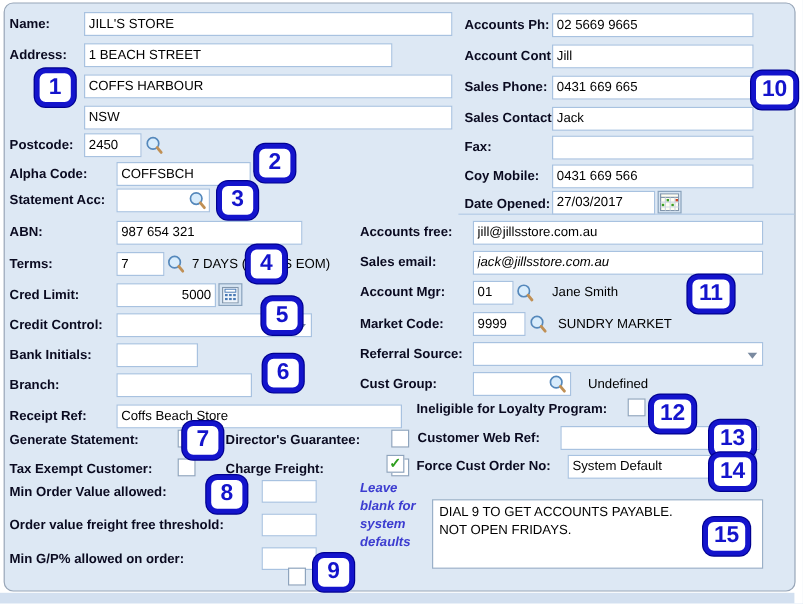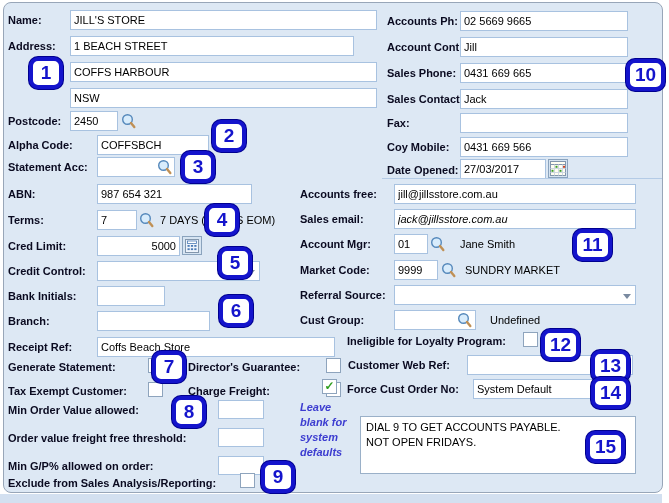--- a/index.html
+++ b/index.html
@@ -36,21 +36,21 @@
 <body>
 
 <div class="page">
   <div class="panel"></div>
   <div class="bottom-strip"></div>
 
   <div class="lbl" style="left:8px;top:14px;">Name:</div>
   <input class="fld" style="left: 70px; top: 10px; width: 307px;" value="JILL'S STORE">
 
   <div class="lbl" style="left:8px;top:40px;">Address:</div>
-  <input class="fld" style="left: 70px; top: 36px; width: 284px;" value="1 BEACH STREET">
+  <input class="fld" style="left: 70px; top: 36px; width: 257px;" value="1 BEACH STREET">
   <input class="fld" style="left: 70px; top: 62px; width: 307px;" value="COFFS HARBOUR">
   <input class="fld" style="left: 70px; top: 88px; width: 307px;" value="NSW">
 
   <div class="lbl" style="left:8px;top:115px;">Postcode:</div>
   <input class="fld" style="left: 70px; top: 111px; width: 48px;" value="2450">
   <span class="mag" style="left:120px;top:112px;">
     <svg width="15" height="16" viewBox="0 0 15 16">
         <circle cx="6.5" cy="6.5" r="4.8" fill="#d8ecfc" stroke="#5588bb" stroke-width="1.4"></circle>
         <line x1="10" y1="10" x2="13.3" y2="14" stroke="#c09055" stroke-width="2.4" stroke-linecap="round"></line>
       </svg>
@@ -135,21 +135,20 @@
   <input class="fld" style="left: 218px; top: 400px; width: 46px; height: 19px;" value="">
 
   <div class="lbl" style="left:8px;top:432px;">Order value freight free threshold:</div>
   <input class="fld" style="left: 218px; top: 428px; width: 46px; height: 19px;" value="">
 
   <div class="lbl" style="left:8px;top:460px;">Min G/P% allowed on order:</div>
   <input class="fld" style="left: 218px; top: 456px; width: 46px; height: 19px;" value="">
 
   <div class="hint" style="left:300px;top:400px;">Leave blank for system defaults</div>
 
-  <div class="lbl" style="left:8px;top:477px;">Exclude from Sales Analysis/Reporting:</div>
   <span class="cb" style="left:240px;top:473px;">
       <span class="ck"></span>
     </span>
 
   <div class="lbl" style="left:387px;top:15px;">Accounts Ph:</div>
   <input class="fld" style="left: 460px; top: 11px; width: 168px;" value="02 5669 9665">
 
   <div class="lbl" style="left:387px;top:41px;">Account Cont:</div>
   <input class="fld" style="left: 460px; top: 37px; width: 168px;" value="Jill">
 

